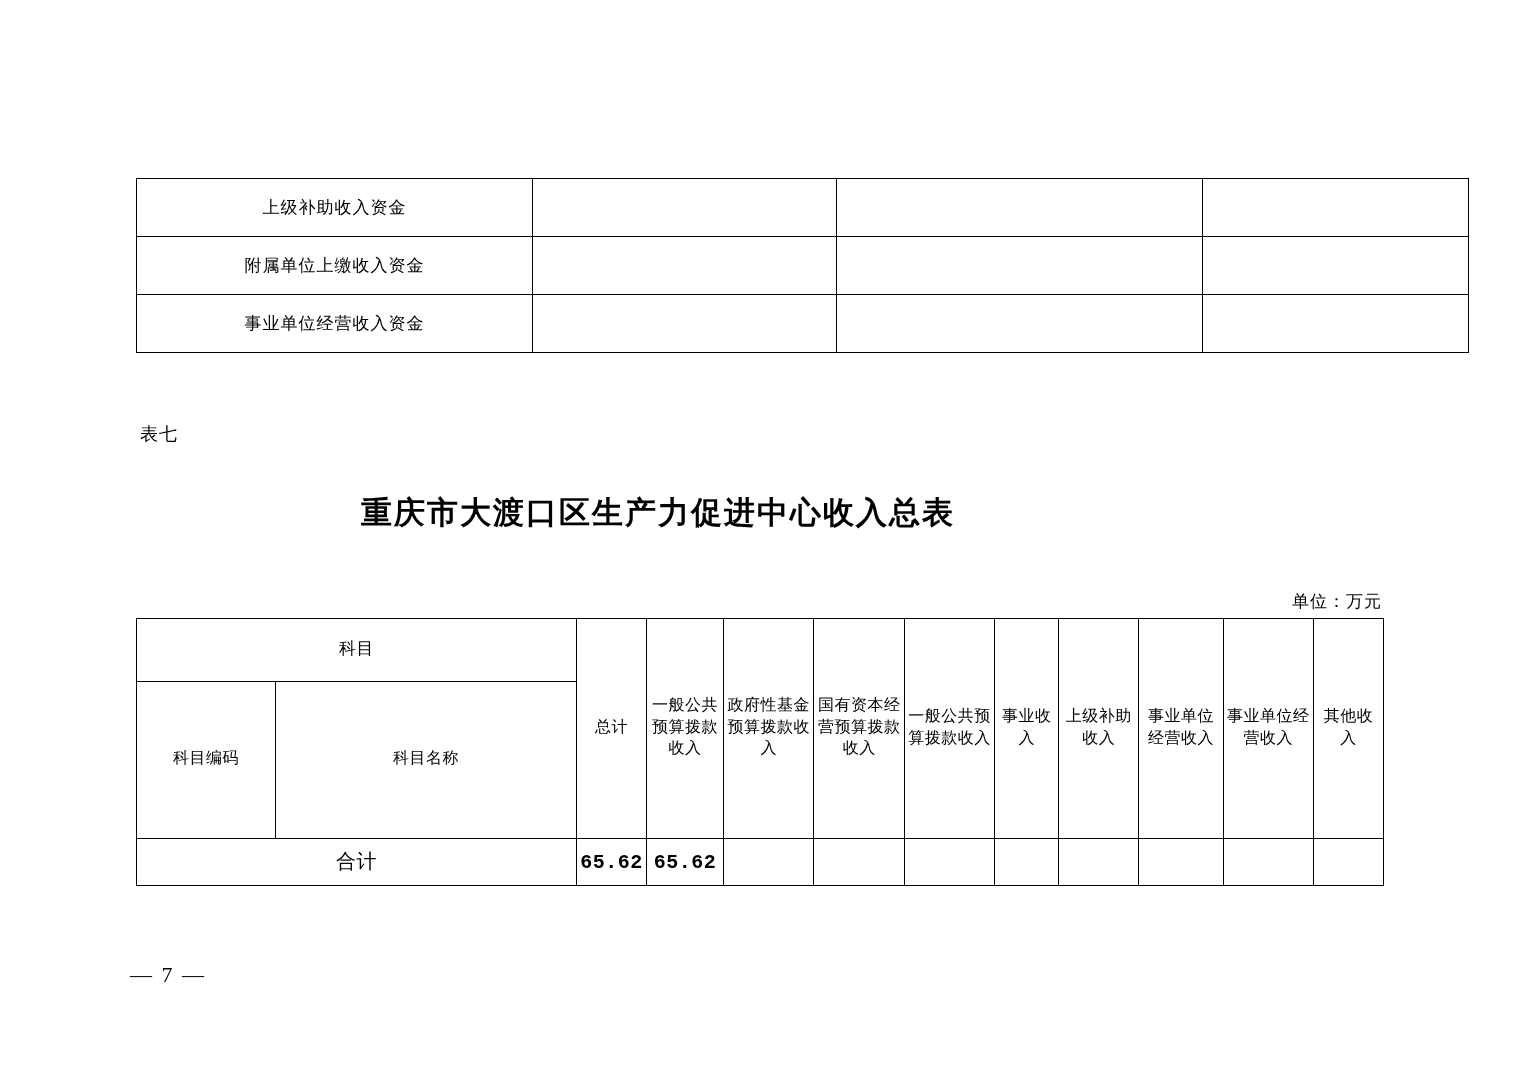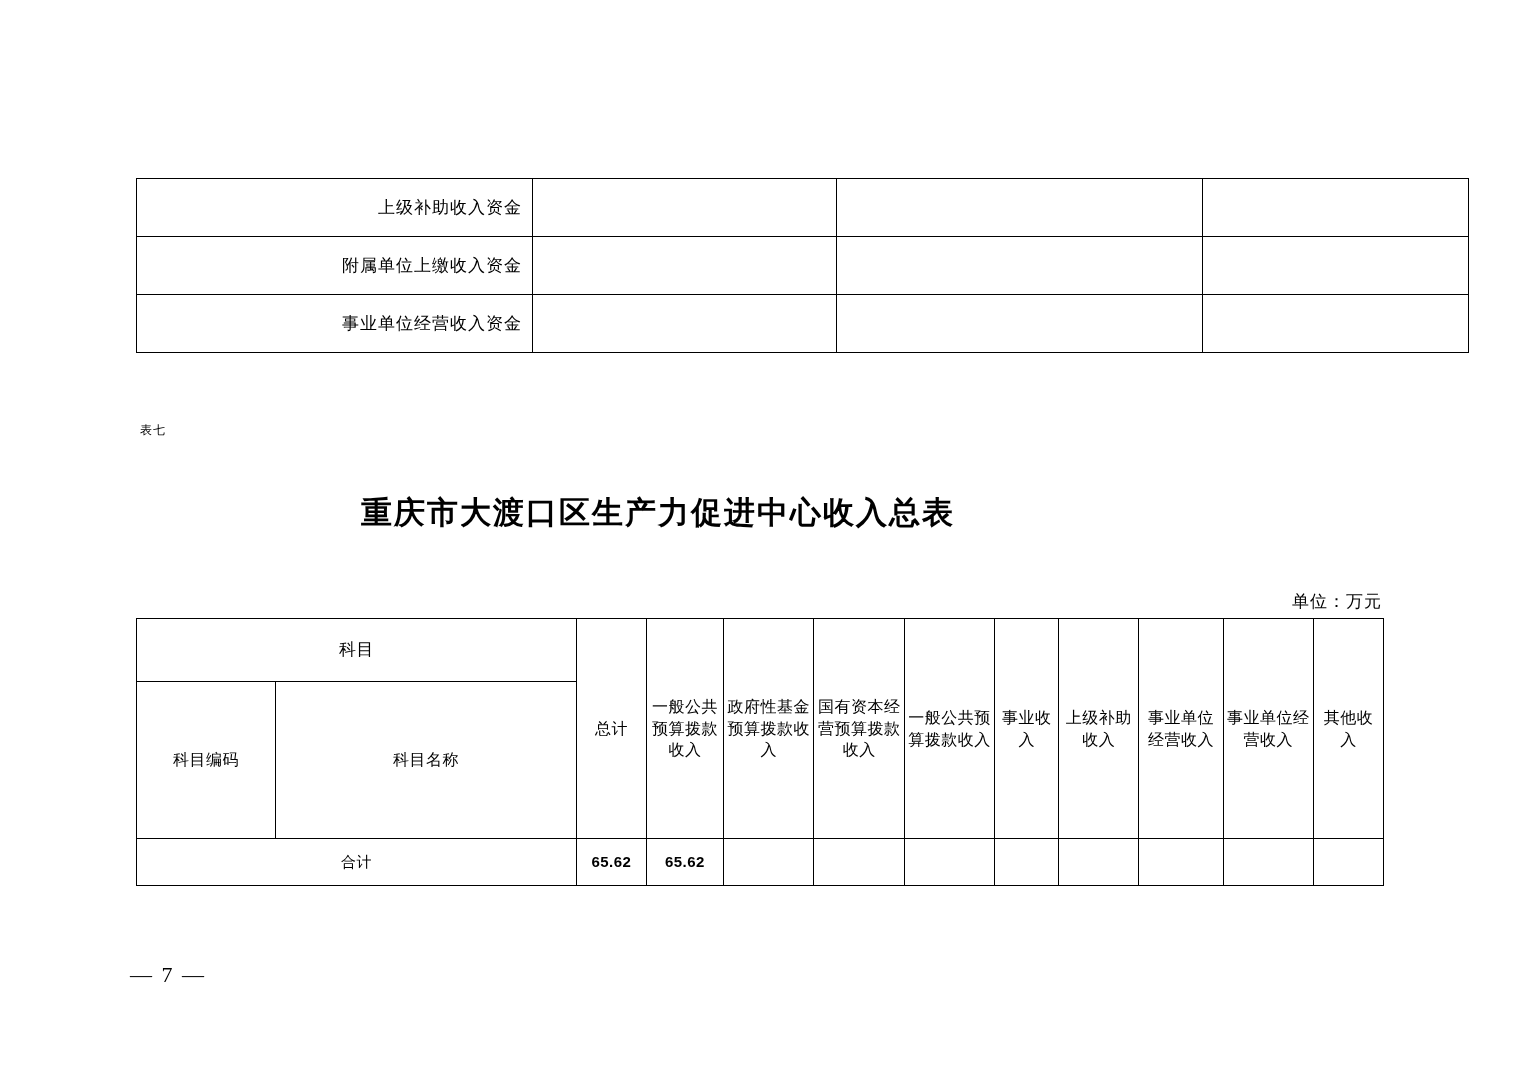--- a/index.html
+++ b/index.html
@@ -34,29 +34,29 @@
   .top-table td {
     border: 1px solid #000000;
     height: 57px;
     padding: 0 10px;
     font-size: 17px;
     font-family: "Liberation Serif", "DejaVu Serif", serif;
     letter-spacing: 1px;
     vertical-align: middle;
   }
   .top-table td.label {
-    text-align: right;
+    text-align: center;
   }
 
   
   .table-seq {
     position: absolute;
     left: 140px;
     top: 422px;
-    font-size: 12px;
+    font-size: 18px;
     font-family: "Liberation Serif", "DejaVu Serif", serif;
     letter-spacing: 1px;
   }
 
   
   .doc-title {
     position: absolute;
     left: 0;
     top: 492px;
     width: 1316px;
@@ -84,35 +84,35 @@
     width: 1248px;
     border-collapse: collapse;
     table-layout: fixed;
   }
   .main-table th, .main-table td {
     border: 1px solid #000000;
     font-weight: normal;
     font-size: 16px;
     text-align: center;
     vertical-align: middle;
-    font-family: Liberation Sans, sans-serif;
+    font-family: Liberation Mono, monospace;
     padding: 2px 3px;
     line-height: 1.35;
     letter-spacing: 0.5px;
   }
   .main-table .hdr-subject {
     height: 58px;
     font-size: 17px;
   }
   .main-table .hdr-tall {
     height: 152px;
   }
   .main-table .total-row td {
     height: 42px;
-    font-size: 15px;
+    font-size: 20px;
   }
   .main-table .total-row .bold {
     font-weight: bold;
   }
 
   
   .page-number {
     position: absolute;
     left: 130px;
     top: 962px;

